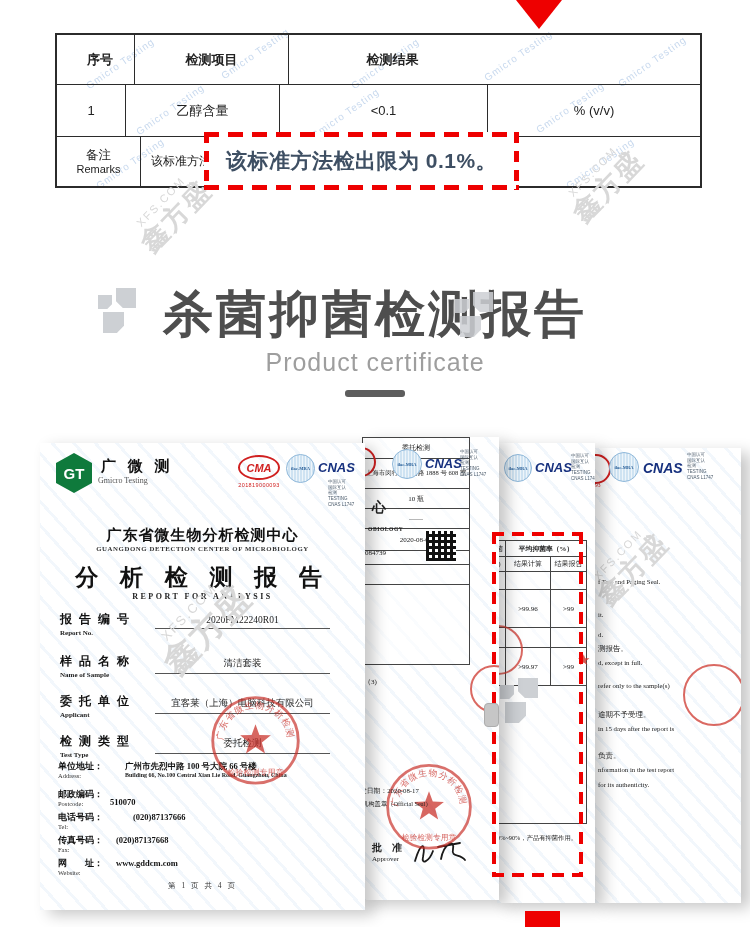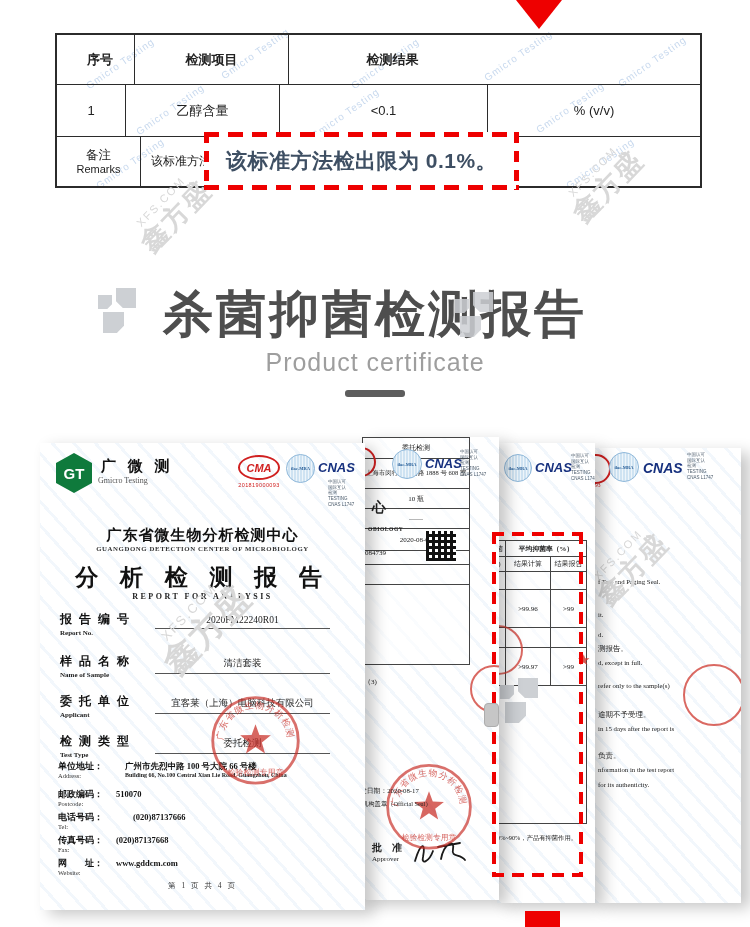--- a/index.html
+++ b/index.html
@@ -410,21 +410,21 @@
           <div class="ct-lab">单位地址：</div>
           <div class="ct-en">Address:</div>
         </div>
         <div>
           <div class="ct-val">广州市先烈中路 100 号大院 66 号楼</div>
           <div class="ct-val2">Building 66, No.100 Central Xian Lie Road, Guangzhou, China</div>
         </div>
       </div>
     </div>
     <div class="abs" style="left:18px;top:346px;">
-      <div style="display:flex;gap:6px;">
+      <div style="display:flex;align-items:flex-end;">
         <div style="width:52px;">
           <div class="ct-lab">邮政编码：</div>
           <div class="ct-en">Postcode:</div>
         </div>
         <div class="ct-val">510070</div>
       </div>
     </div>
     <div class="abs" style="left:18px;top:369px;">
       <div style="display:flex;gap:23px;">
         <div style="width:52px;">

